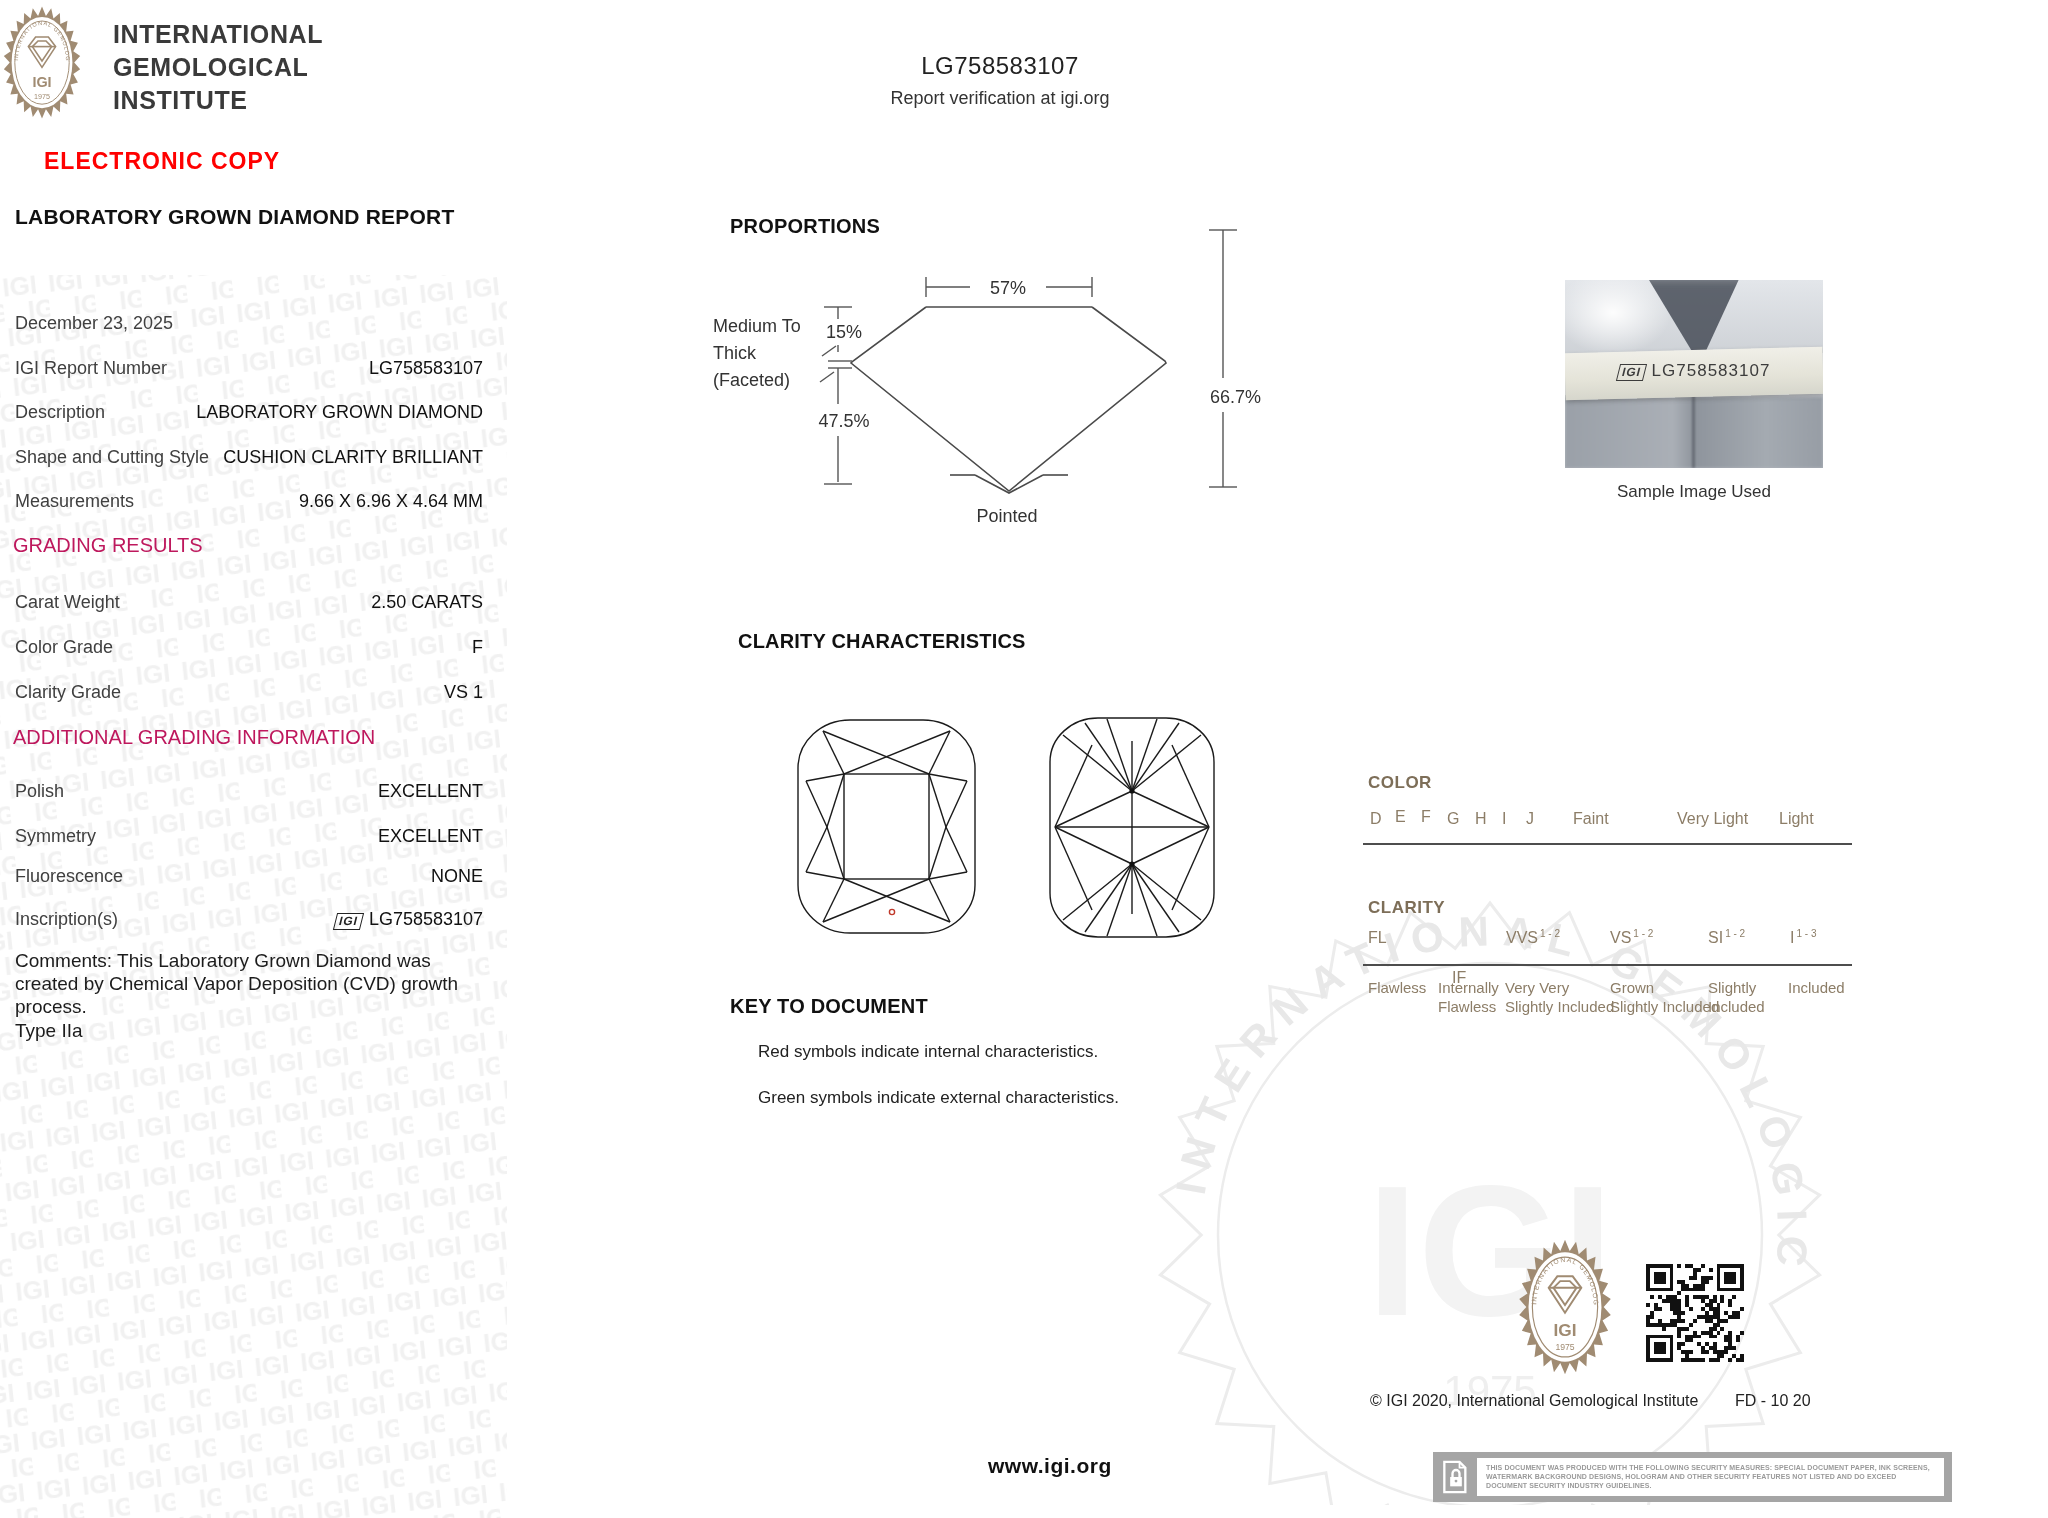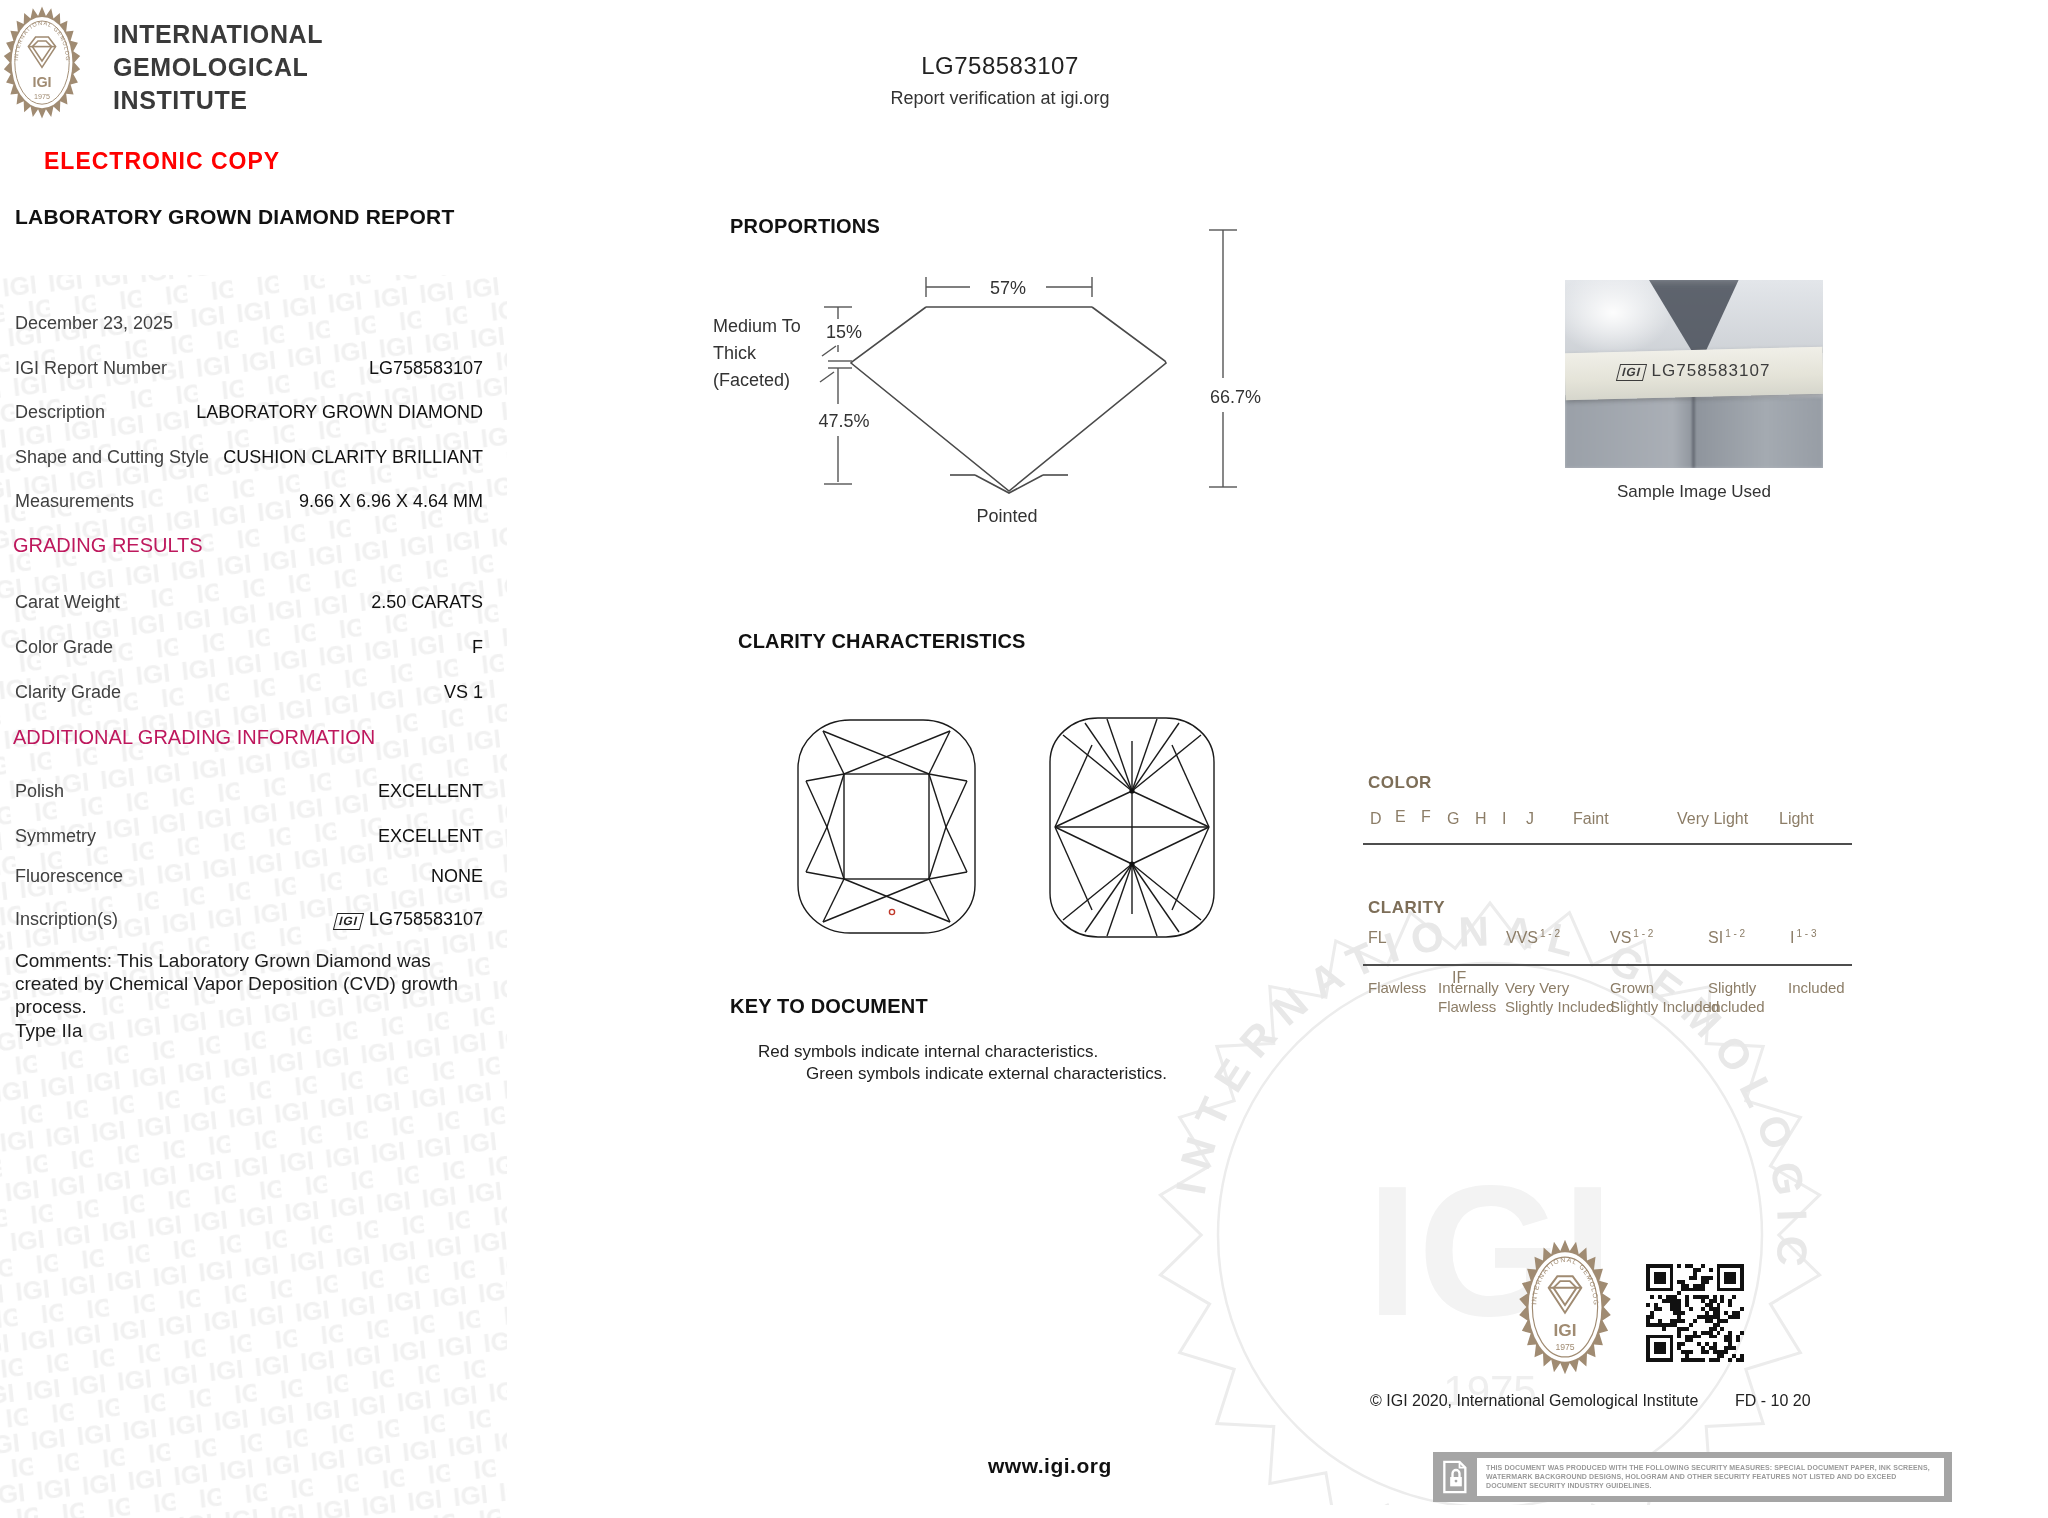--- a/index.html
+++ b/index.html
@@ -279,21 +279,21 @@
         <polyline points="8,112 45,195"></polyline>
       <polyline points="162,112 125,30"></polyline>
         <polyline points="162,112 125,195"></polyline>
     </g>
     <circle cx="85" cy="76" r="2.6" fill="#111"></circle>
       <circle cx="85" cy="149" r="2.6" fill="#111"></circle>
   </svg>
 
   <div class="abs h-bold" style="left:730px;top:995px;">KEY TO DOCUMENT</div>
   <div class="abs key-line" style="left:758px;top:1038px;">Red symbols indicate internal characteristics.</div>
-  <div class="abs key-line" style="left:758px;top:1060px;margin-left:48px;">Green symbols indicate external characteristics.</div>
+  <div class="abs key-line" style="left:758px;top:1084px;">Green symbols indicate external characteristics.</div>
 
   <div class="abs scale-head" style="left:1368px;top:773px;">COLOR</div>
   <div class="abs" style="left:1363px;top:810px;width:489px;height:26px;">
     <span class="scale-letter" style="left:7px;">D</span>
     <span class="scale-letter" style="left:32px;top:-2px;">E</span>
     <span class="scale-letter" style="left:58px;top:-2px;">F</span>
     <span class="scale-letter" style="left:84px;">G</span>
     <span class="scale-letter" style="left:112px;">H</span>
     <span class="scale-letter" style="left:139px;">I</span>
     <span class="scale-letter" style="left:163px;">J</span>

